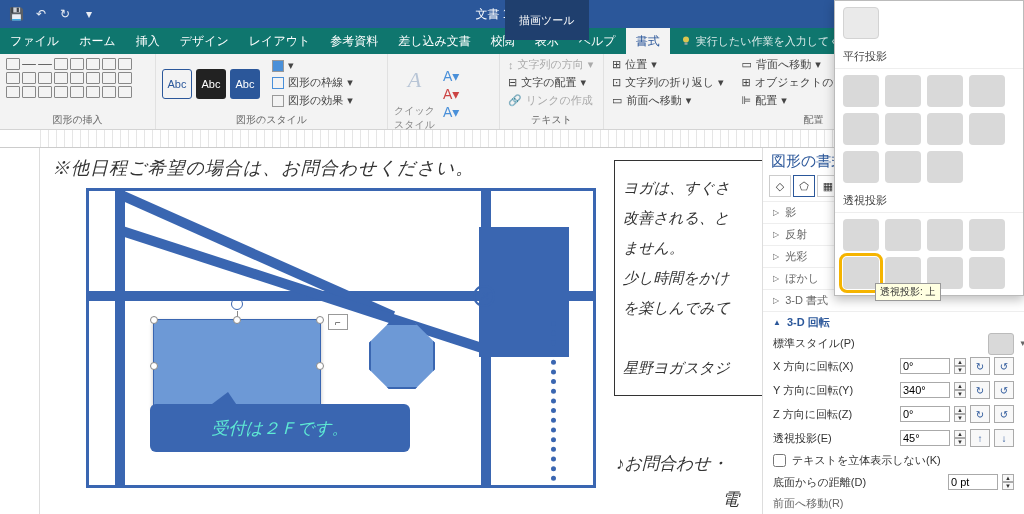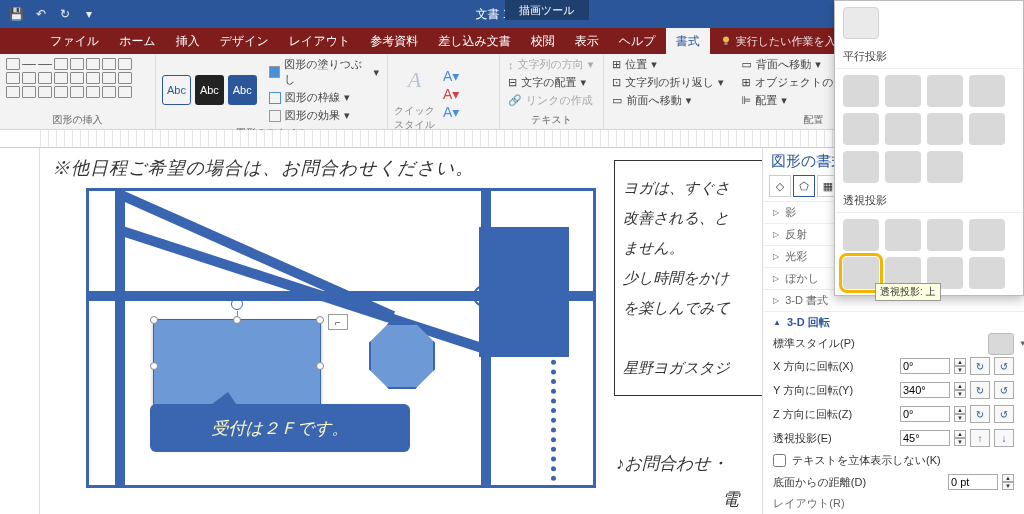--- a/index.html
+++ b/index.html
@@ -3,24 +3,24 @@
 <meta charset="utf-8">
 <style>
 * { box-sizing: border-box; margin: 0; padding: 0; font-family: "Meiryo UI", "Yu Gothic UI", sans-serif; }
 body { background: #fff; width: 1024px; height: 514px; overflow: hidden; font-size: 12px; color: #333; }
 
 
 .titlebar { height: 28px; background: #2b579a; color: #fff; display: flex; align-items: center; position: relative; }
 .qat { display: flex; gap: 2px; padding: 0 6px; align-items: center; }
 .qat-btn { width: 22px; height: 22px; display: flex; align-items: center; justify-content: center; color: #fff; opacity: .9; }
 .title-center { position: absolute; left: 0; right: 0; text-align: center; font-size: 12px; pointer-events: none; }
-.context-tab { position: absolute; left: 505px; top: 0; height: 20px; padding: 0 14px; background: #1f3f6e; display: flex; align-items: center; font-size: 11px; }
-
-
-.ribbon-tabs { height: 26px; background: #7f1d1d; color: #fff; display: flex; align-items: stretch; font-size: 12px; padding-left: 40px; }
+.context-tab { position: absolute; left: 505px; top: 0; height: 40px; padding: 0 14px; background: #1f3f6e; display: flex; align-items: center; font-size: 11px; }
+
+
+.ribbon-tabs { height: 26px; background: #0f766e; color: #fff; display: flex; align-items: stretch; font-size: 12px; }
 .rtab { padding: 0 10px; display: flex; align-items: center; cursor: pointer; }
 .rtab.active { background: #f3f3f3; color: #2b579a; }
 .tellme { display: flex; align-items: center; padding: 0 10px; opacity: .85; gap: 4px; font-size: 11px; }
 .lamp { width: 12px; height: 12px; }
 
 
 .ribbon { height: 76px; background: #f3f3f3; border-bottom: 1px solid #d4d4d4; display: flex; }
 .group { border-right: 1px solid #e1e1e1; padding: 2px 6px 0 6px; display: flex; flex-direction: column; }
 .group-label { font-size: 10px; text-align: center; color: #666; margin-top: auto; padding: 2px 0; }
 .group-body { flex: 1; display: flex; gap: 4px; align-items: flex-start; }
@@ -59,21 +59,21 @@
 .sel-rect { position: absolute; width: 168px; height: 94px; background: #6d99d6; border: 1.5px solid #3a66b1; box-shadow: 0 2px 4px rgba(0,0,0,.25); }
 .handle { position: absolute; width: 8px; height: 8px; background: #fff; border: 1px solid #888; border-radius: 50%; }
 .rot-handle { position: absolute; left: 50%; top: -22px; transform: translateX(-50%); width: 12px; height: 12px; border: 1.5px solid #3a66b1; border-radius: 50%; }
 .rot-handle::after { content:""; position:absolute; left:50%; top:12px; width:1px; height:8px; background:#888; }
 
 .blue-rect { position: absolute; width: 90px; height: 130px; background: #3a66b1; }
 .octagon { position: absolute; width: 66px; height: 66px; background: #6d99d6; border: 2px solid #3a66b1; clip-path: polygon(30% 0,70% 0,100% 30%,100% 70%,70% 100%,30% 100%,0 70%,0 30%); }
 .circ-x { position: absolute; width: 22px; height: 22px; border: 2px solid #3a66b1; border-radius: 50%; display:flex; align-items:center; justify-content:center; color:#3a66b1; font-size:14px; }
 .dashed-v { position: absolute; width: 0; border-left: 5px dotted #3a66b1; }
 
-.callout { position: absolute; left: 110px; top: 256px; width: 260px; height: 48px; background: #3a66b1; border-radius: 6px; color: #fef9c3; display: flex; align-items: center; justify-content: center; font-size: 17px; font-family: "MS Mincho",serif; }
+.callout { position: absolute; left: 110px; top: 256px; width: 260px; height: 48px; background: #3a66b1; border-radius: 6px; color: #5eead4; display: flex; align-items: center; justify-content: center; font-size: 17px; font-family: "MS Mincho",serif; }
 .callout::before { content:""; position:absolute; left:64px; top:-26px; width:0; height:0; border:14px solid transparent; border-bottom-color:#3a66b1; transform: skewX(-18deg); }
 
 .layout-badge { position:absolute; width:20px; height:16px; border:1px solid #999; background:#fff; display:flex; align-items:center; justify-content:center; font-size:10px; color:#555; }
 
 
 .right-txt { position: absolute; left: 574px; top: 12px; width: 176px; border: 1px solid #333; padding: 12px 8px; font-family: "MS Mincho",serif; font-size: 15px; line-height: 2; }
 .pane-full { position: absolute; right: 0; top: 148px; width: 262px; bottom: 0; background: #fff; border-left: 1px solid #ddd; font-size: 11px; }
 .pane-title { color: #2b579a; font-size: 15px; padding: 4px 8px; font-weight: 500; }
 .pane-icons { display: flex; gap: 2px; padding: 0 6px 4px; }
 .pane-icons .pi { width: 22px; height: 22px; border: 1px solid #ccc; display:flex; align-items:center; justify-content:center; }
@@ -170,21 +170,21 @@
     </div>
     <div class="group-label">図形の挿入</div>
   </div>
 
   <div class="group" style="width:232px">
     <div class="group-body" style="align-items:center">
       <div class="style-samp outline">Abc</div>
       <div class="style-samp" style="background:#222">Abc</div>
       <div class="style-samp" style="background:#2b579a">Abc</div>
       <div style="display:flex;flex-direction:column;gap:1px;margin-left:6px">
-        <div class="rowitem"><div class="sq" style="background:#4a90d9"></div><span>図形の塗りつぶし</span> ▾</div>
+        <div class="rowitem"><div class="sq" style="background:#4a90d9"></div> ▾</div>
         <div class="rowitem"><div class="sq" style="border-color:#4a90d9"></div><span>図形の枠線</span> ▾</div>
         <div class="rowitem"><div class="sq"></div><span>図形の効果</span> ▾</div>
       </div>
     </div>
     <div class="group-label">図形のスタイル</div>
   </div>
 
   <div class="group" style="width:112px">
     <div class="group-body" style="align-items:center">
       <div style="text-align:center;color:#888;font-size:10px;white-space:pre-line">
@@ -360,21 +360,21 @@
   </div>
   <div class="rot-row">
     <label>底面からの距離(D)</label>
     <input value="0 pt" style="">
     <div class="spin">
         <div>▲</div>
         <div>▼</div>
       </div>
   </div>
   <div class="rot-row">
-      <label style="color:#666">レイアウト(R)</label>
+      <label style="color:#666">前面へ移動(R)</label>
     </div>
 </div>
 
 <div class="dd">
   <div class="dd-grid">
     <div class="dd-item flat"></div>
   </div>
   <div class="dd-head">平行投影</div>
   <div class="dd-grid">
     <div class="dd-item"></div>

